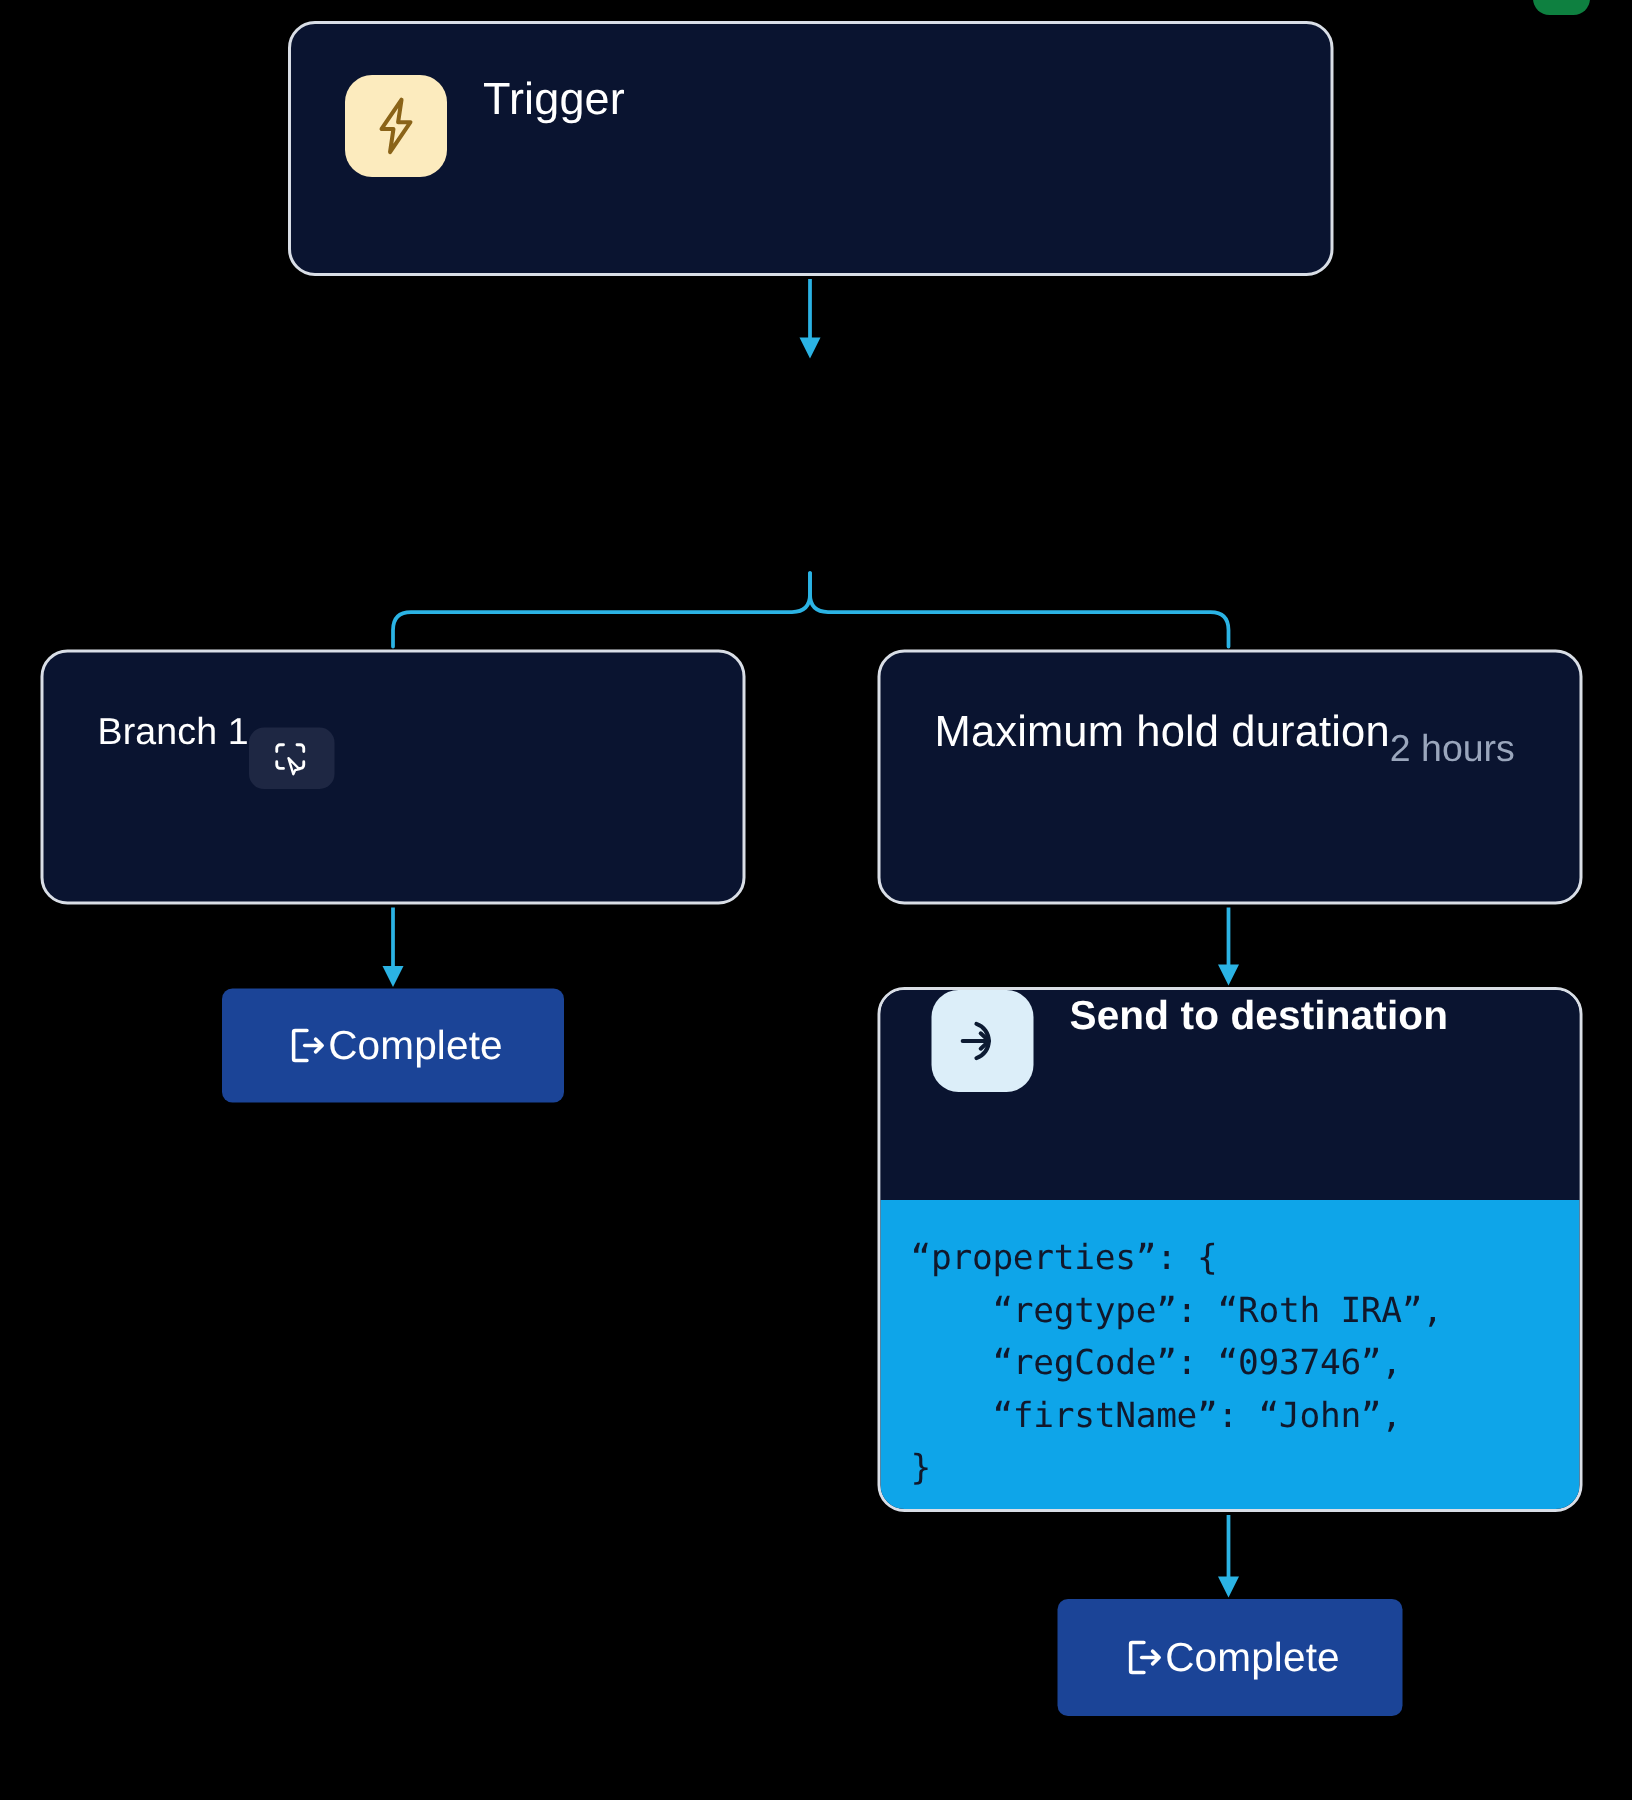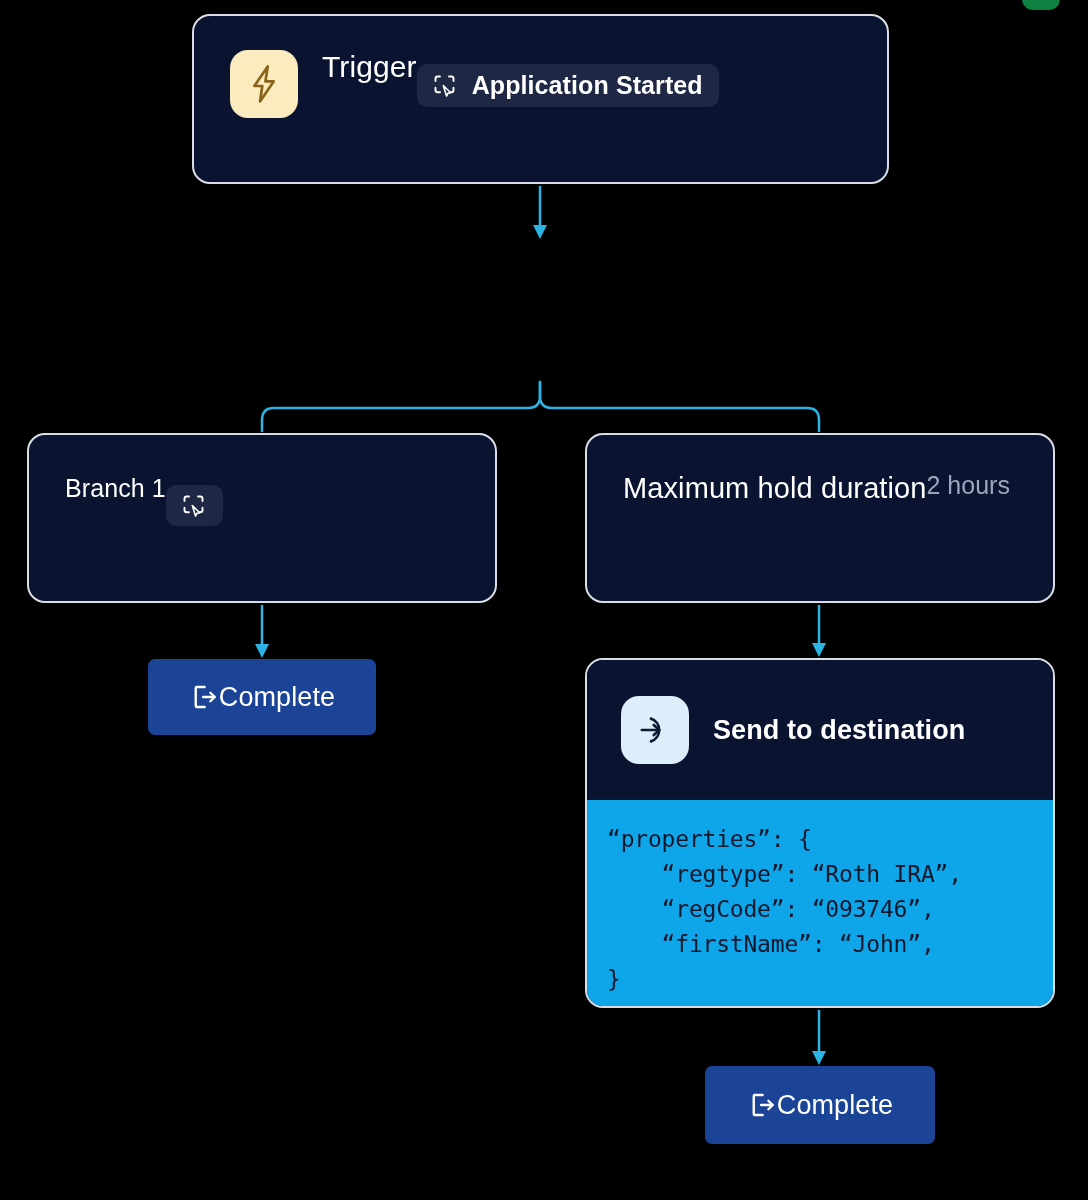--- a/index.html
+++ b/index.html
@@ -119,20 +119,21 @@
   
   #maxhold-node {
     left: 585px;
     top: 433px;
     width: 470px;
     height: 170px;
     padding: 36px 0 0 36px;
   }
   #maxhold-node .node-title { font-size: 29px; }
   .node-subtitle {
+    margin-top: 14px;
     color: #9AA6BC;
     font-size: 25px;
     line-height: 29px;
     font-weight: 400;
   }
 
   
   #send-node {
     left: 585px;
     top: 658px;
@@ -141,21 +142,20 @@
     padding: 0;
     overflow: hidden;
     display: flex;
     flex-direction: column;
   }
   #send-header {
     height: 140px;
     flex: 0 0 140px;
     display: flex;
     flex-direction: row;
-    align-items: center;
     padding-left: 34px;
     background: #0A1430;
   }
   #send-header .node-title {
     font-size: 27px;
     font-weight: 700;
     margin-left: 24px;
   }
   #code-panel {
     flex: 1 1 auto;
@@ -242,32 +242,20 @@
   </svg>
 
   <div class="node" id="trigger-node">
     <div class="icon-tile tile-amber">
       <svg width="34" height="40" viewBox="0 0 24 28" fill="none">
         <path d="M14.6 1.6 L5.2 15.4 h5.6 l-1.6 10.9 L18.8 12.2 h-5.8 z" stroke="#8A6318" stroke-width="1.9" stroke-linejoin="round" fill="none"></path>
       </svg>
     </div>
     <div class="node-body">
       <div class="node-title">Trigger</div>
-      <div class="badge">
-        <span>
-          <svg width="27" height="27" viewBox="0 0 24 24" fill="none">
-            <path d="M4 8 V6 a2 2 0 0 1 2-2 h2" stroke="#FFFFFF" stroke-width="1.7" stroke-linecap="round"></path>
-            <path d="M16 4 h2 a2 2 0 0 1 2 2 v2" stroke="#FFFFFF" stroke-width="1.7" stroke-linecap="round"></path>
-            <path d="M20 14 v2 a2 2 0 0 1 -2 2 h-1" stroke="#FFFFFF" stroke-width="1.7" stroke-linecap="round"></path>
-            <path d="M4 14 v2 a2 2 0 0 0 2 2 h2" stroke="#FFFFFF" stroke-width="1.7" stroke-linecap="round"></path>
-            <path d="M13 12 l8 8 -3.1 0.6 -1.4 3 z" fill="none" stroke="#FFFFFF" stroke-width="1.7" stroke-linejoin="round" transform="translate(-3,-2) scale(0.82) translate(4,5)"></path>
-          </svg>
-        </span>
-        <span class="badge-label">Application Started</span>
-      </div>
     </div>
   </div>
 
 
   <div class="node" id="branch-node">
     <div class="node-body" style="margin-left:0">
       <div class="node-title">Branch 1</div>
       <div class="badge">
         <span>
           <svg width="27" height="27" viewBox="0 0 24 24" fill="none">

